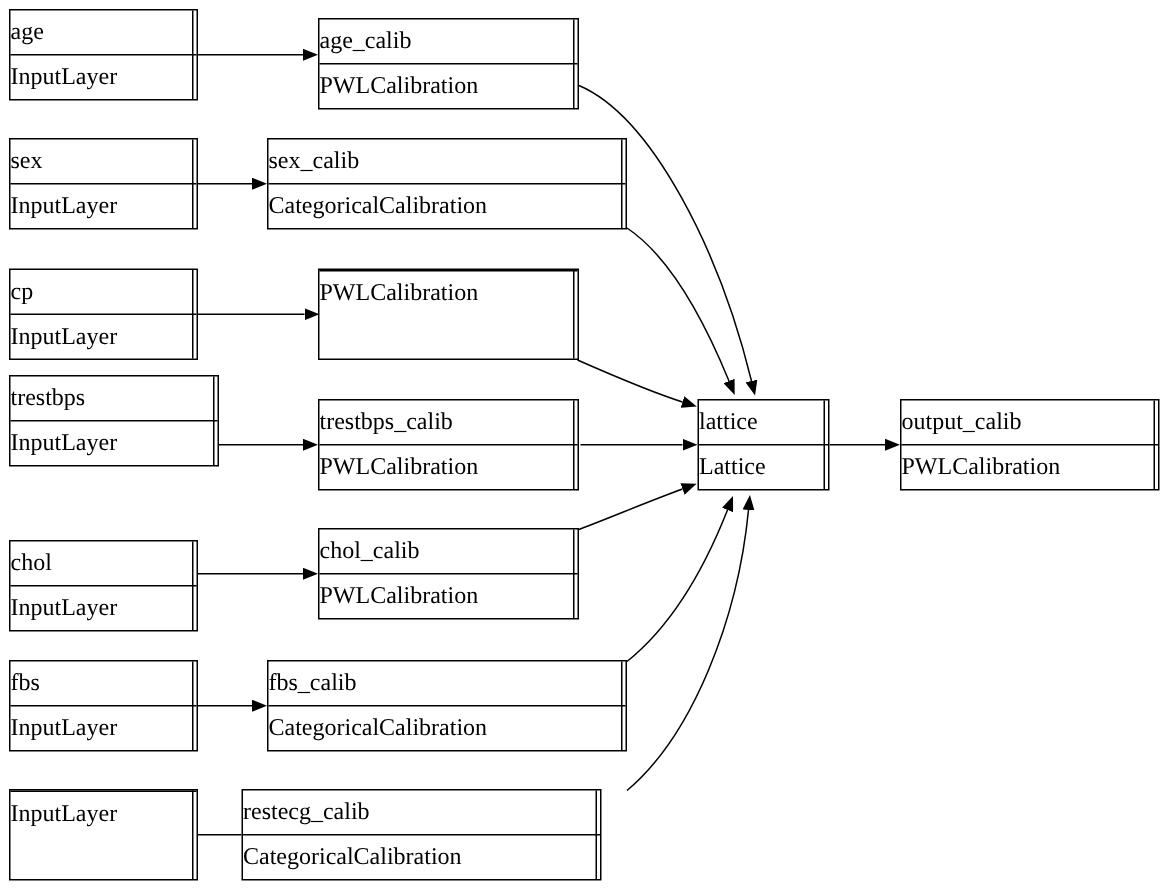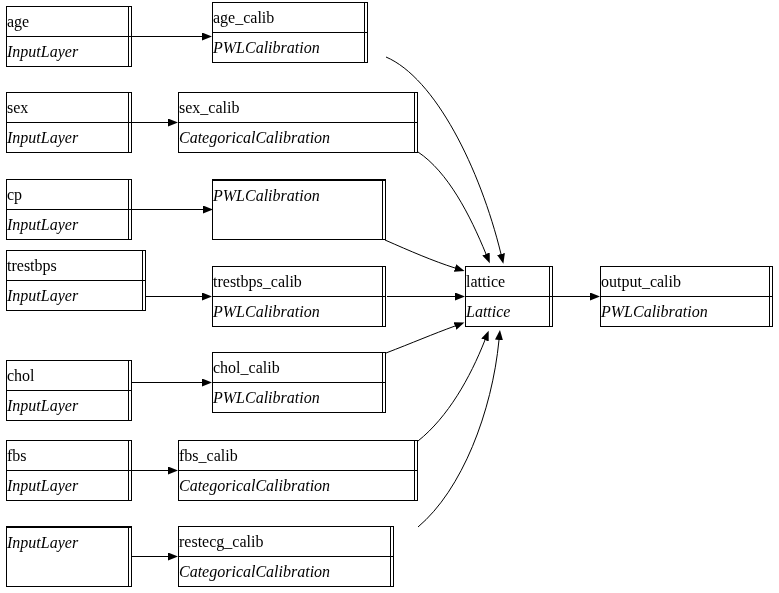--- a/index.html
+++ b/index.html
@@ -34,21 +34,21 @@
     background: #000000;
   }
   .cell {
     box-sizing: border-box;
     text-align: left;
     font-size: 16px;
     white-space: nowrap;
     overflow: hidden;
   }
   .cell.title { height: 29px; line-height: 29px; }
-  .cell.type  { height: 30px; line-height: 30px; border-top: 1px solid #000000; font-style: italic; }
+  .cell.type  { height: 30px; line-height: 30px; border-top: 1px solid #000000; }
   path.edge { fill: none; stroke: #000000; stroke-width: 1; }
 </style>
 </head>
 <body>
 
 <div id="canvas">
 
   <svg id="edges" width="779" height="593" viewBox="0 0 779 593" xmlns="http://www.w3.org/2000/svg">
     <defs>
       <marker id="arrow" markerUnits="userSpaceOnUse" markerWidth="11" markerHeight="8" refX="0" refY="4" orient="auto">
@@ -69,21 +69,21 @@
     <path class="edge" d="M386,353 C412,343 433,334 455,326" marker-end="url(#arrow)"></path>
     <path class="edge" d="M418,441 C448,417 470,378 485,340" marker-end="url(#arrow)"></path>
     <path class="edge" d="M418,527 C462,490 492,412 499,340" marker-end="url(#arrow)"></path>
     <path class="edge" d="M553,296.5 L590,296.5" marker-end="url(#arrow)"></path>
   </svg>
 
   <div class="node" style="left:6px;top:6px;width:126px">
     <div class="cell title">age</div>
     <div class="cell type">InputLayer</div>
   </div>
-  <div class="node" style="left:212px;top:2px;width:156px">
+  <div class="node" style="left:212px;top:12px;width:174px">
     <div class="cell title">age_calib</div>
     <div class="cell type">PWLCalibration</div>
   </div>
 
   <div class="node" style="left:6px;top:92px;width:126px">
     <div class="cell title">sex</div>
     <div class="cell type">InputLayer</div>
   </div>
   <div class="node" style="left:178px;top:92px;width:240px">
     <div class="cell title">sex_calib</div>
@@ -121,21 +121,21 @@
     <div class="cell type">InputLayer</div>
   </div>
   <div class="node" style="left:178px;top:440px;width:240px">
     <div class="cell title">fbs_calib</div>
     <div class="cell type">CategoricalCalibration</div>
   </div>
 
   <div class="node" style="left:6px;top:526px;width:126px">
     <div class="cell type">InputLayer</div>
   </div>
-  <div class="node" style="left:178px;top:526px;width:216px">
+  <div class="node" style="left:161px;top:526px;width:240px">
     <div class="cell title">restecg_calib</div>
     <div class="cell type">CategoricalCalibration</div>
   </div>
 
   <div class="node" style="left:465px;top:266px;width:88px">
     <div class="cell title">lattice</div>
     <div class="cell type">Lattice</div>
   </div>
   <div class="node" style="left:600px;top:266px;width:173px">
     <div class="cell title">output_calib</div>

